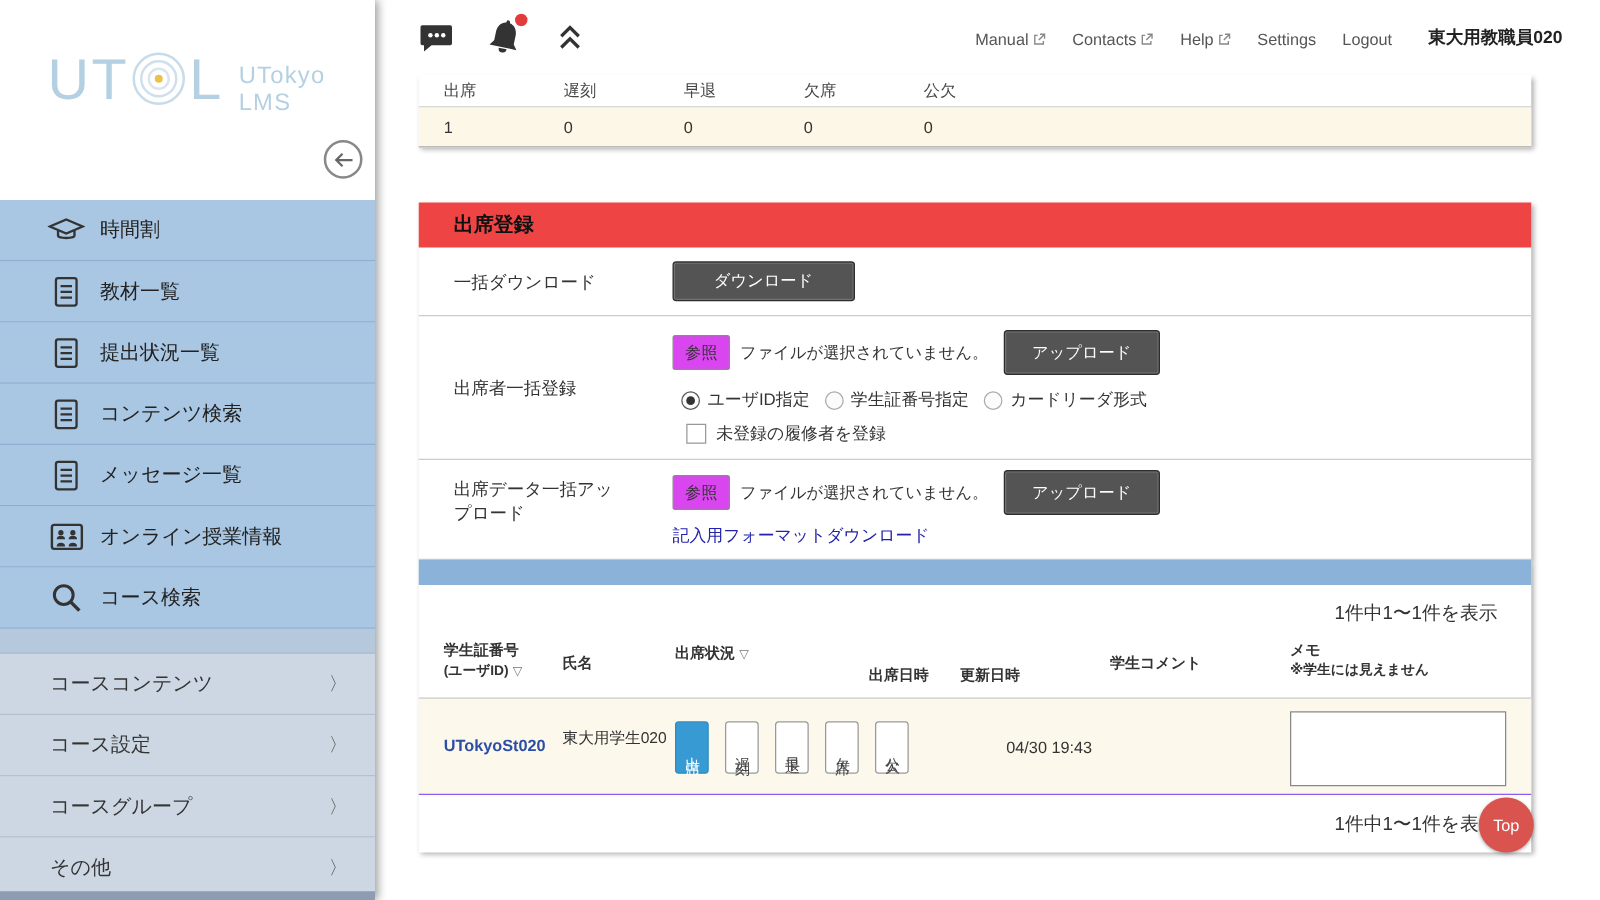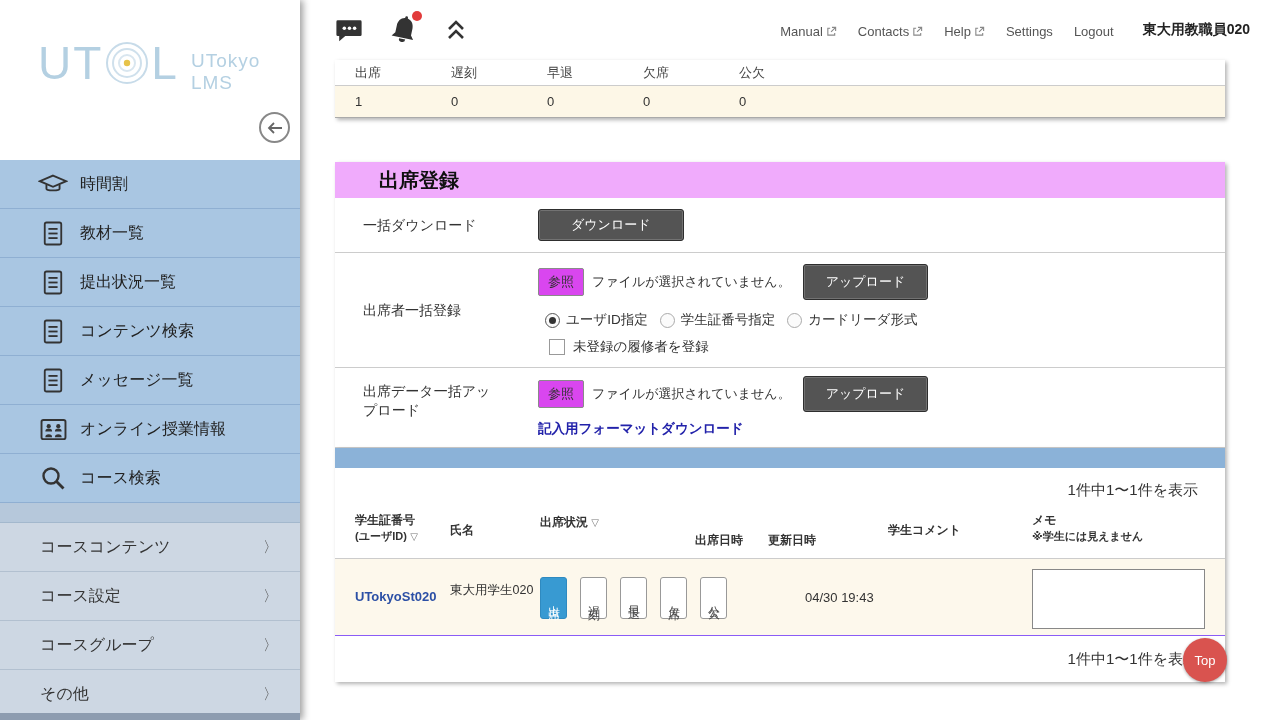--- a/index.html
+++ b/index.html
@@ -37,42 +37,42 @@
   
   .content{position:absolute;left:35px;top:60px;width:890px;height:660px}
 
   .summary-table{position:absolute;top:0;left:0;width:890px;background:#fff;box-shadow:2px 2px 4px rgba(0,0,0,.3)}
   .sum-head{display:flex;height:26px;align-items:flex-start;padding-top:4px;border-bottom:1px solid #ccc}
   .sum-cell{width:96px;padding-left:20px;font-size:13px;color:#444}
   .sum-vals{display:flex;height:32px;align-items:center;background:#fdf7e7;border-bottom:1px solid #aaa}
   .sum-val{width:96px;padding-left:20px;font-size:13px;color:#333}
 
   .panel{position:absolute;top:102px;left:0;width:890px;background:#fff;box-shadow:2px 2px 4px rgba(0,0,0,.3)}
-  .panel-header{height:36px;background:#f0abfc;display:flex;align-items:center;padding-left:44px;
-                font-size:20px;font-weight:bold;color:#111}
+  .panel-header{height:36px;background:#ef4444;display:flex;align-items:center;padding-left:28px;
+                font-size:16px;font-weight:bold;color:#111}
   .panel-row{display:flex;border-bottom:1px solid #ccc;align-items:center}
   .panel-row.top-align{align-items:flex-start}
   .panel-label{width:203px;padding:14px 34px 14px 28px;font-size:14px;color:#333;line-height:19px}
   .panel-content{flex:1;padding:11px 14px 11px 0}
   .line{display:flex;align-items:center}
   .btn-dark{background:#545454;color:#fff;border:1px solid #2e2e2e;border-radius:3px;font-size:13px;
             padding:6px 32px;cursor:pointer;box-shadow:inset 0 0 0 1px rgba(255,255,255,.18)}
   .btn-upload{padding:8px 22px}
   .btn-browse{background:#d946ef;border:1px solid #8a8a8a;border-radius:2px;font-size:13px;color:#333;
               padding:4px 9px;cursor:pointer}
   .file-status{font-size:13px;color:#333;margin-left:8px;margin-right:12px}
   .radio-line{margin-top:11px;margin-left:7px;display:flex;align-items:center;gap:12px}
   .radio-opt{display:flex;align-items:center;gap:6px;font-size:13.5px;color:#333;cursor:pointer}
   .radio-circle{width:15px;height:15px;border-radius:50%;border:1px solid #aaa;background:#fbfbfb;position:relative}
   .radio-opt.selected .radio-circle{border-color:#555}
   .radio-opt.selected .radio-circle::after{content:"";position:absolute;left:3px;top:3px;width:7px;height:7px;
             border-radius:50%;background:#333}
   .check-line{margin-top:9px;margin-left:11px;display:flex;align-items:center;gap:8px;font-size:13.5px;color:#333;cursor:pointer}
   .checkbox{width:16px;height:16px;border:1px solid #999;background:#fff}
-  .format-link{margin-top:8px;font-size:13.5px;font-weight:bold;color:#2222aa;cursor:pointer;display:inline-block}
+  .format-link{margin-top:8px;font-size:13.5px;font-weight:normal;color:#2222aa;cursor:pointer;display:inline-block}
 
   .students{position:absolute;top:388px;left:0;width:890px;background:#fff;box-shadow:2px 2px 4px rgba(0,0,0,.3)}
   .stu-bluebar{height:20px;background:#8bb2d8}
   .stu-count-top{padding:13px 27px 0 0;text-align:right;font-size:15px;color:#333}
   .stu-headers{position:relative;height:58px}
   .sh{position:absolute;font-size:12px;font-weight:bold;color:#333;line-height:16px}
   .sort{color:#777;font-size:10px;font-weight:normal;cursor:pointer}
   .sh .sub{font-size:11px}
   .stu-row{position:relative;height:78px;background:#fdf8ec;border-top:1px solid #ccc;border-bottom:1px solid #8b5cf6}
   .cell-id{position:absolute;left:20px;top:30px;font-size:13px;font-weight:bold;color:#2b4fa5;cursor:pointer}

